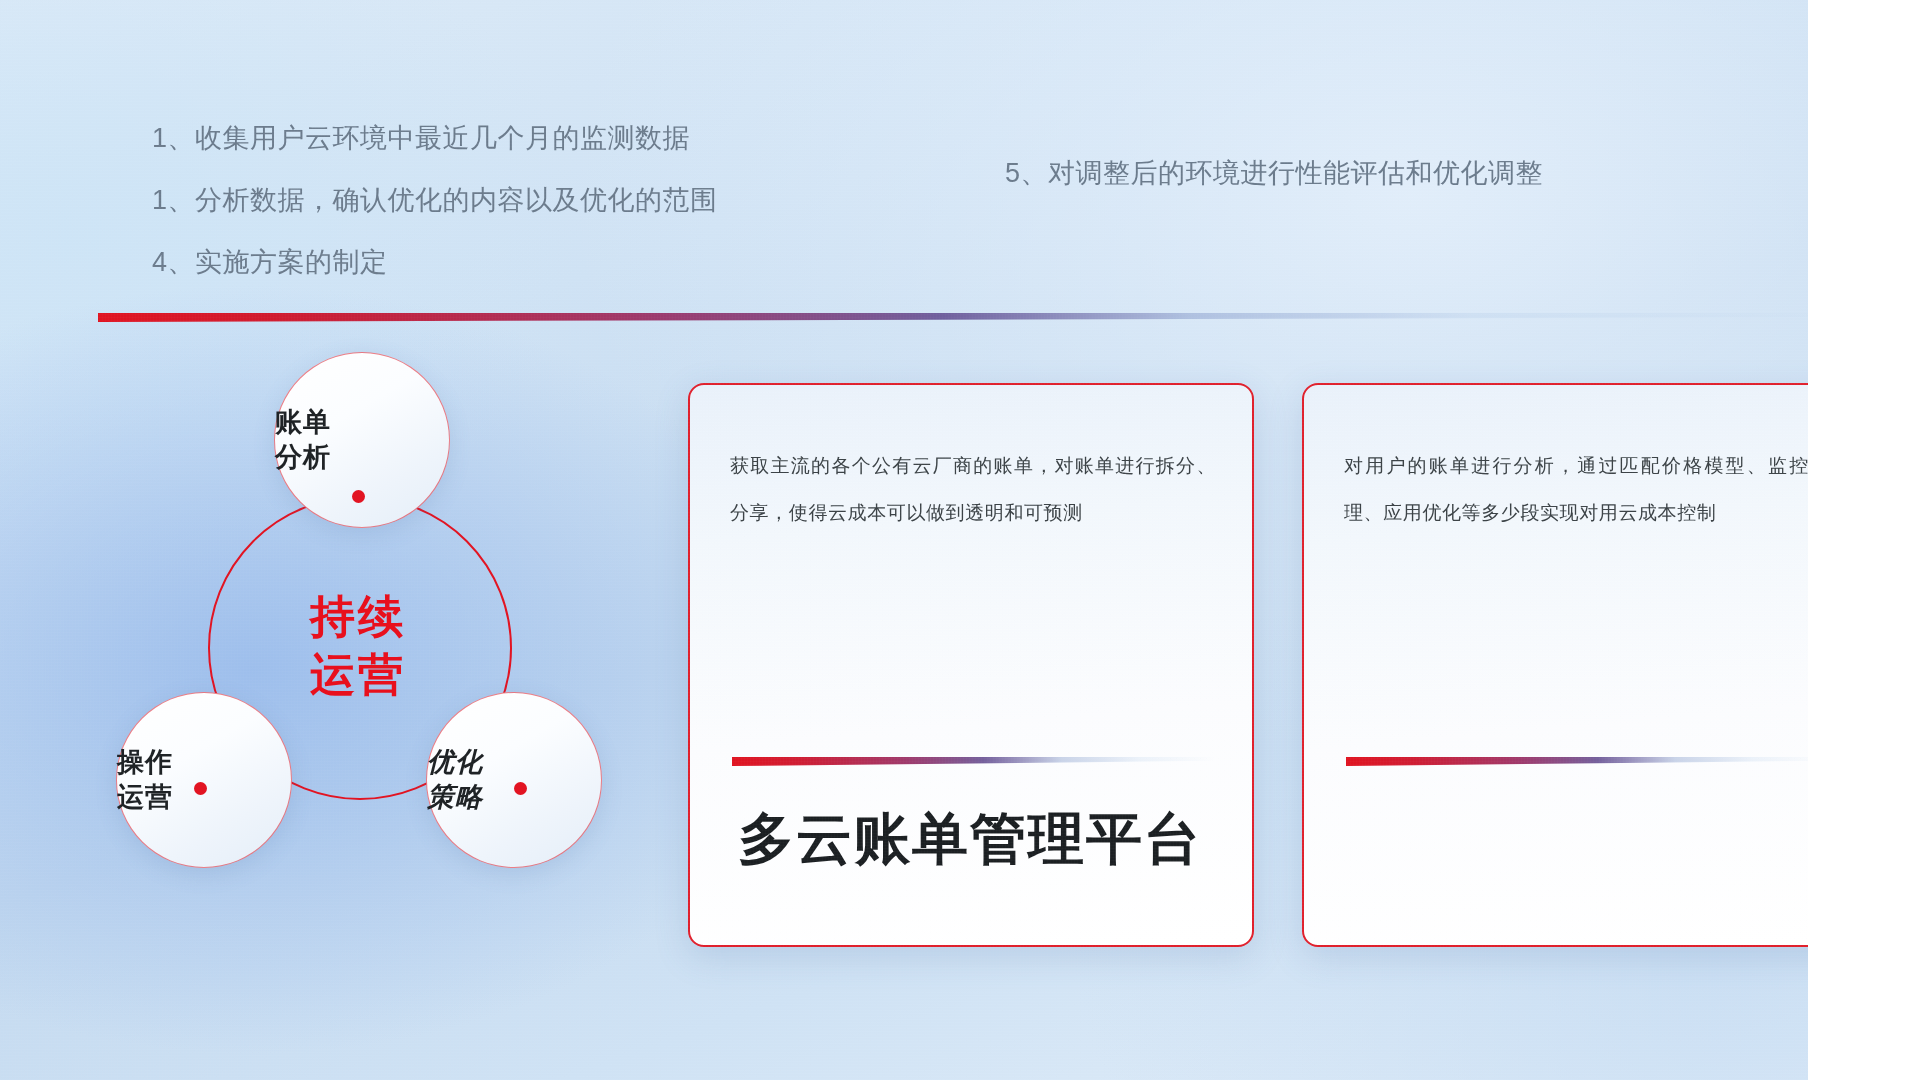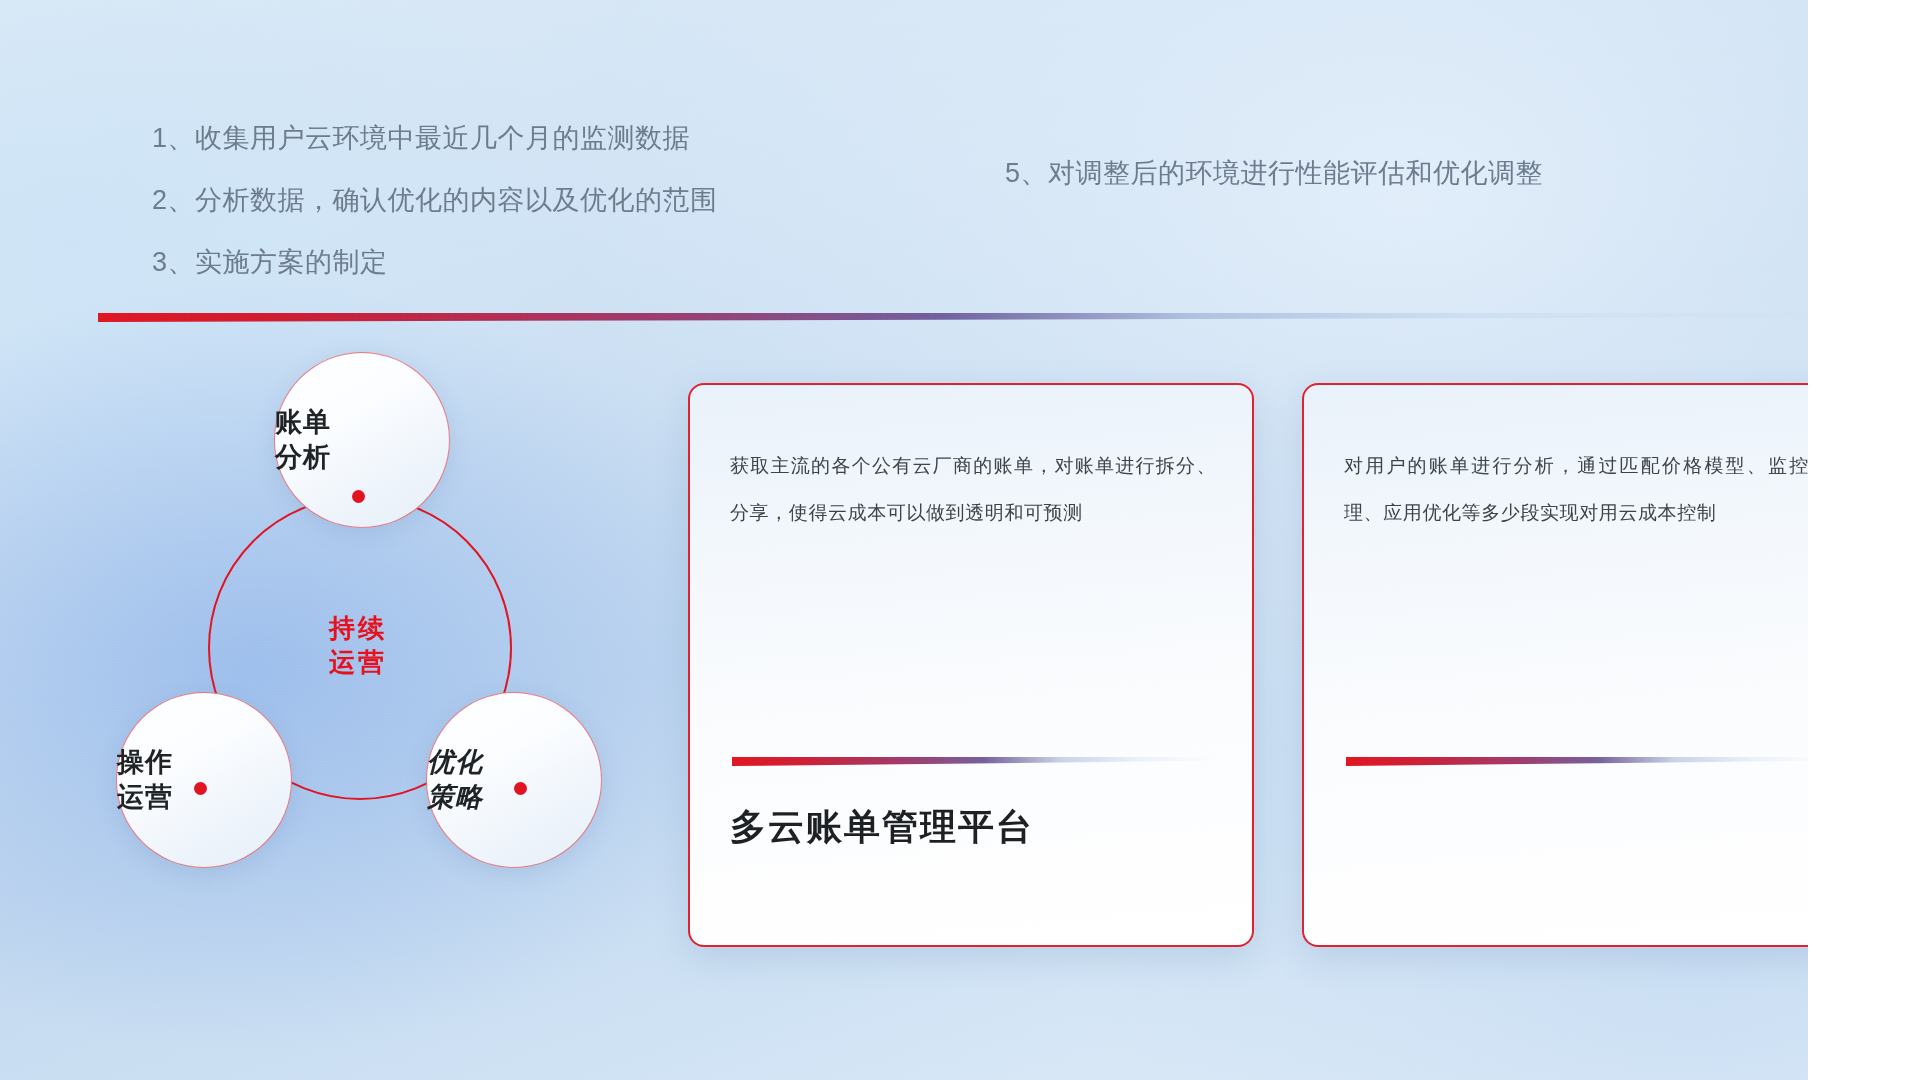--- a/index.html
+++ b/index.html
@@ -95,21 +95,21 @@
   #ring-label {
     position: absolute;
     left: 112px; top: 144px;
     width: 300px; height: 300px;
     display: flex;
     align-items: center;
     justify-content: center;
     text-align: center;
     color: #e8101d;
     font-weight: bold;
-    font-size: 26px;
+    font-size: 45px;
     line-height: 1.3;
     letter-spacing: 3px;
     z-index: 4;
   }
   .node-dot {
     position: absolute;
     width: 13px; height: 13px;
     border-radius: 50%;
     background: #e21422;
     z-index: 5;
@@ -149,37 +149,37 @@
     left: 42px; top: 372px;
     width: 484px; height: 9px;
     background: linear-gradient(90deg,
       #e01421 0%, #cf1d33 14%, #9f3a6c 36%, #74609c 52%,
       rgba(150,170,210,.5) 68%, rgba(185,208,234,.25) 84%, rgba(225,238,248,0) 100%);
     clip-path: polygon(0 0, 100% 0, 100% 42%, 0 100%);
   }
 
   .card-title {
     position: absolute;
-    left: 40px; right: 36px; top: 420px;
+    left: 48px; right: 36px; top: 420px;
     color: #1b1f22;
-    font-size: 36px;
+    font-size: 56px;
     font-weight: bold;
     letter-spacing: 2px;
     line-height: 1.2;
   }
 </style>
 </head>
 <body>
 
 <div id="stage">
 
   <div class="bullets" id="bullets-left">
     <div class="line">1、收集用户云环境中最近几个月的监测数据</div>
-    <div class="line">2、分析数据，确认优化的内容以及优化的范围</div>
-    <div class="line">3、实施方案的制定</div>
+    <div class="line">1、分析数据，确认优化的内容以及优化的范围</div>
+    <div class="line">4、实施方案的制定</div>
   </div>
 
   <div class="bullets" id="bullets-right">
     <div class="line">5、对调整后的环境进行性能评估和优化调整</div>
   </div>
 
   <div id="top-divider"></div>
 
   <div id="diagram">
     <div id="ring"></div>

